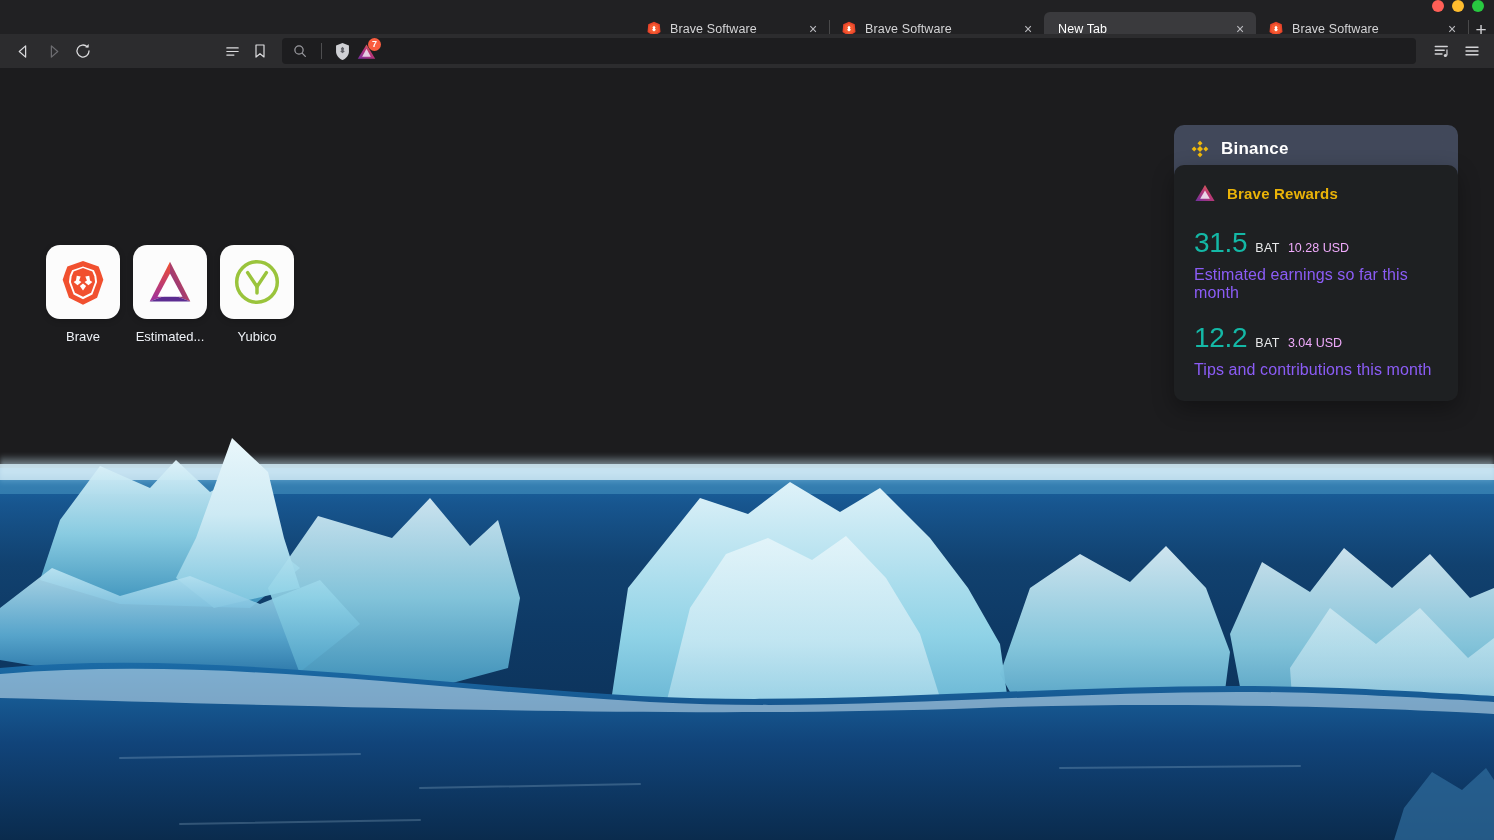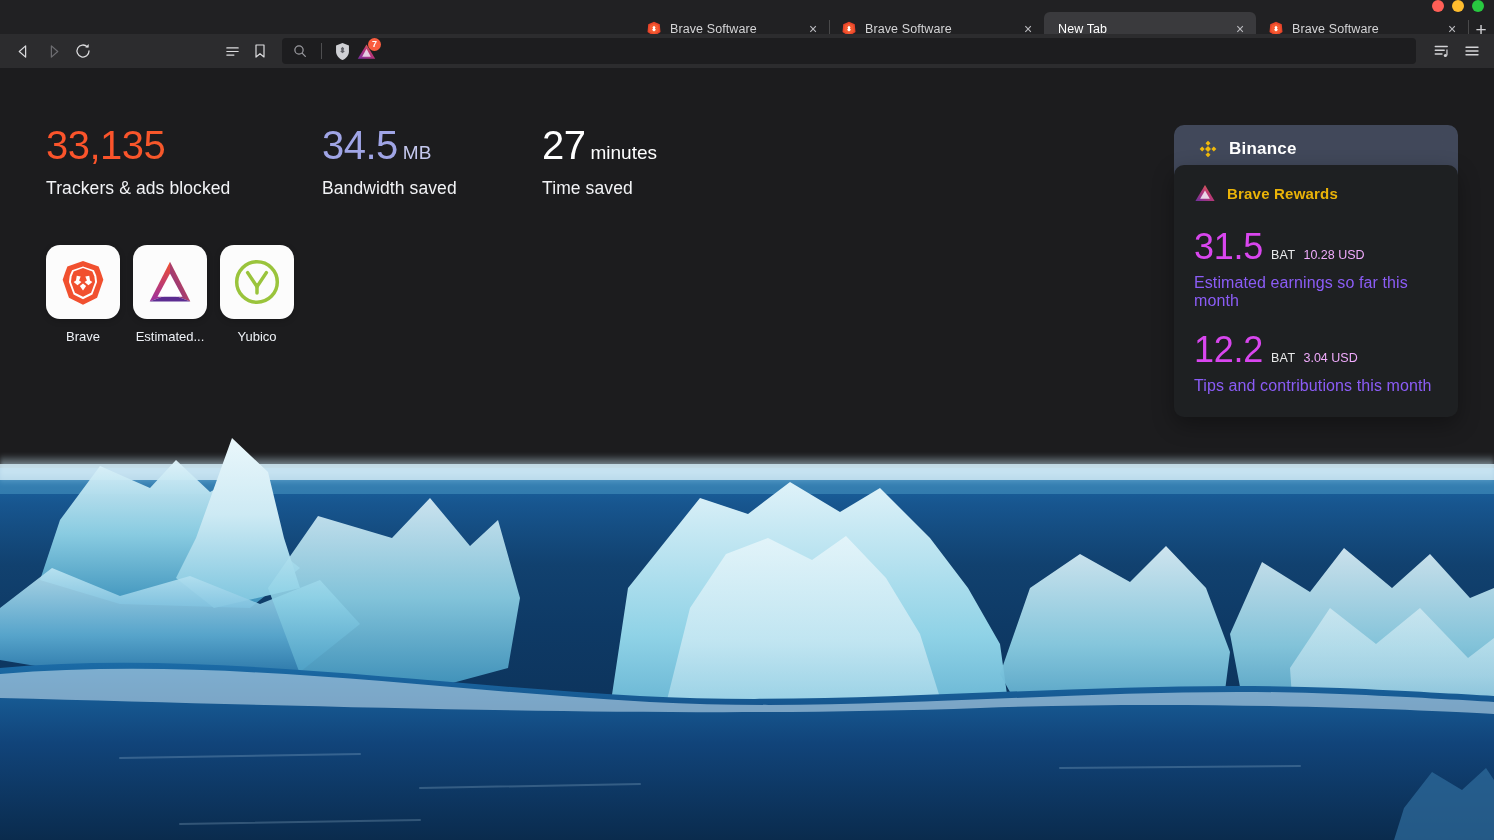--- a/index.html
+++ b/index.html
@@ -129,34 +129,34 @@
     margin-top: 10px; font-size: 13px; color: #eef1f6; max-width: 74px;
     white-space: nowrap; overflow: hidden; text-overflow: ellipsis; text-align:center;
   }
 
   
   .widgets { position:absolute; right: 36px; top: 57px; width: 284px; }
   .binance-card {
     position: relative; width: 284px; border-radius: 10px 10px 0 0;
     background: rgba(96,110,140,0.55);
     backdrop-filter: blur(10px);
-    padding: 14px 16px 26px 24px; display:flex; align-items:center; gap: 11px;
+    padding: 14px 16px 26px 16px; display:flex; align-items:center; gap: 11px;
   }
   .binance-card .wname { font-size: 17px; font-weight: bold; color:#ffffff; letter-spacing:.2px; }
   .rewards-card {
     position: relative; margin-top: -20px; width: 284px; border-radius: 10px;
     background: #1e2022; padding: 18px 20px 22px 20px;
     box-shadow: 0 8px 22px rgba(0,0,0,0.33);
   }
   .rw-head { display:flex; align-items:center; gap: 11px; margin-bottom: 26px; }
   .rw-head .wname { font-size: 15px; font-weight: bold; color:#eab308; letter-spacing:.2px; }
   .rw-row { margin-bottom: 22px; }
   .rw-row:last-child { margin-bottom: 0; }
   .rw-amt { display:flex; align-items: baseline; gap: 8px; }
-  .rw-amt .big { font-size: 36px; color:#d946ef; line-height: 1; letter-spacing: -.3px; }
+  .rw-amt .big { font-size: 28px; color:#14b8a6; line-height: 1; letter-spacing: -.3px; }
   .rw-amt .tok { font-size: 12.5px; color:#e8e9ea; letter-spacing: .4px; }
   .rw-amt .usd { font-size: 12.5px; color:#f0abfc; }
   .rw-desc { margin-top: 9px; font-size: 16px; color: #8b5cf6; letter-spacing:.1px; }
 </style>
 </head>
 <body>
 
 <div id="app">
 
   <div class="tabstrip">
@@ -368,38 +368,20 @@
 
         <g opacity=".22" stroke="#bcdcef" stroke-width="2" stroke-linecap="round">
           <line x1="120" y1="690" x2="360" y2="686"></line>
           <line x1="420" y1="720" x2="640" y2="716"></line>
           <line x1="1060" y1="700" x2="1300" y2="698"></line>
           <line x1="180" y1="756" x2="420" y2="752"></line>
         </g>
       </svg>
     </div>
 
-    <div class="stats">
-      <div class="stat s1">
-        <div class="num">33,135</div>
-        <div class="lbl">Trackers &amp; ads blocked</div>
-      </div>
-      <div class="stat s2">
-        <div class="num">
-          <span>34.5</span><span class="unit">MB</span>
-        </div>
-        <div class="lbl">Bandwidth saved</div>
-      </div>
-      <div class="stat s3">
-        <div class="num">
-          <span>27</span><span class="unit">minutes</span>
-        </div>
-        <div class="lbl">Time saved</div>
-      </div>
-    </div>
 
     <div class="tiles">
 
       <div class="tile">
         <div class="chip">
           <svg width="50" height="50" viewBox="0 0 64 64">
             <path d="M32 5 L52 12 L55 20 L58 29 L50 52 L32 61 L14 52 L6 29 L9 20 L12 12 Z" fill="#f1502f"></path>
             <path d="M32 12 L46 17 L49 24 L50 32 L44 48 L32 54 L20 48 L14 32 L15 24 L18 17 Z" fill="#fff"></path>
             <path d="M32 14 L44 18.5 L46.6 25 L47.4 32 L42.4 45.6 L32 50.8 L21.6 45.6 L16.6 32 L17.4 25 L20 18.5 Z" fill="#f1502f"></path>
             <path d="M24 24 l5 1 -2 5 3 2 -5 4 -5-4 3-2 z" fill="#fff"></path>

